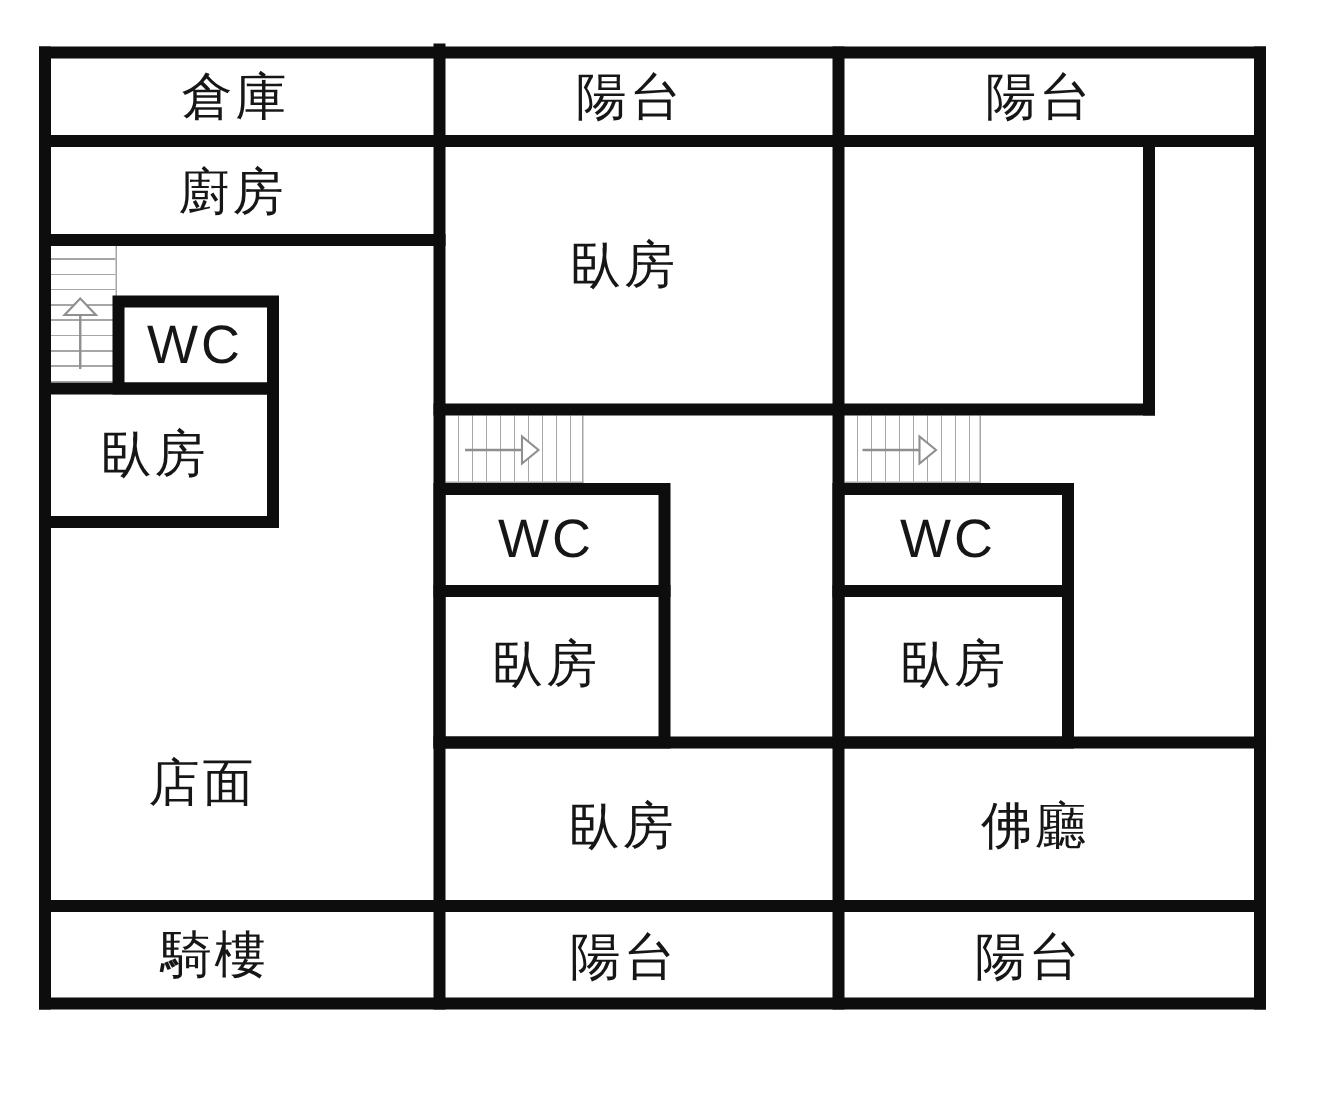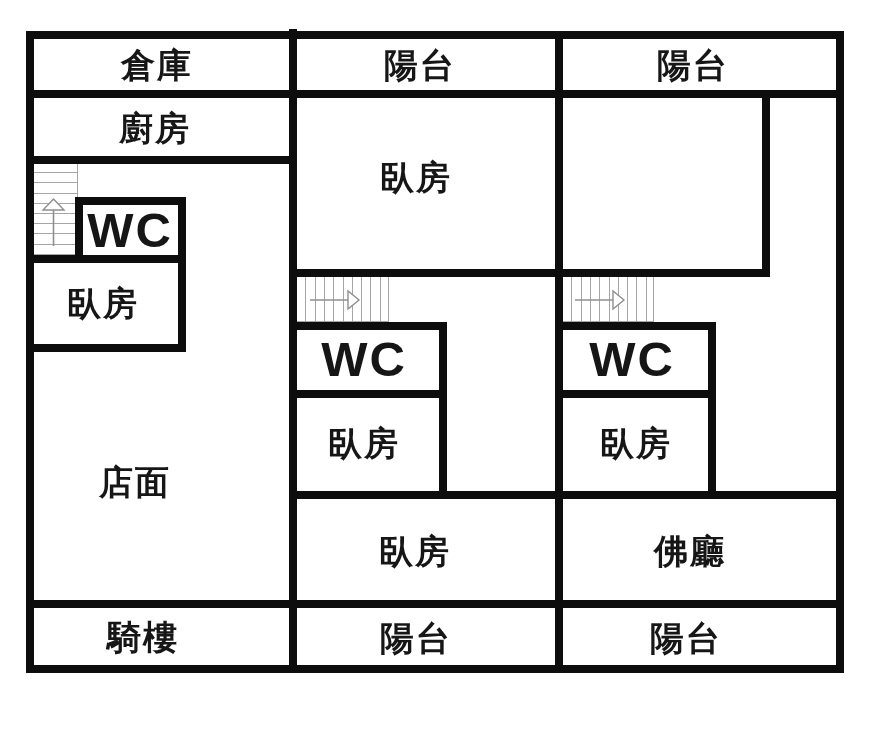--- a/index.html
+++ b/index.html
@@ -19,23 +19,23 @@
   }
   .stairs.h-run { 
     background-image:repeating-linear-gradient(to right, transparent 0px, transparent 8.3px, #a6a6a6 8.3px, #a6a6a6 9.3px);
     border-right:1px solid #a6a6a6;
     border-bottom:1px solid #a6a6a6;
   }
 
   .arrow { position:absolute; }
 
   .label { position:absolute; transform:translate(-50%,-50%); color:#161616;
-           font-size:34px; font-weight:700; letter-spacing:2px; white-space:nowrap;
+           font-size:34px; font-weight:400; letter-spacing:2px; white-space:nowrap;
            line-height:1; }
-  .label.wc { font-size:49px; letter-spacing:2px; }
+  .label.wc { font-size:36px; letter-spacing:2px; }
 </style>
 </head>
 <body>
 
 <div class="plan">
 
   <div class="stairs v-run" style="left:32px; top:163px; width:46px; height:92px;"></div>
   <div class="stairs h-run" style="left:297px; top:277px; width:92px; height:45px;"></div>
   <div class="stairs h-run" style="left:563px; top:277px; width:91px; height:45px;"></div>
 
@@ -71,21 +71,21 @@
   </svg>
   <svg class="arrow" style="left:573px; top:289px;" width="54" height="22" viewBox="0 0 54 22">
     <line x1="2" y1="11" x2="42" y2="11" stroke="#8f8f8f" stroke-width="1.6"></line>
     <polygon points="40,2 40,20 51,11" fill="#ffffff" stroke="#8f8f8f" stroke-width="1.4"></polygon>
   </svg>
 
   <div class="label" style="left:157px; top:65px;">倉庫</div>
   <div class="label" style="left:155px; top:128px;">廚房</div>
   <div class="label wc" style="left:130px; top:230px;">WC</div>
   <div class="label" style="left:103px; top:303px;">臥房</div>
-  <div class="label" style="left:135px; top:482px;">店面</div>
+  <div class="label" style="left:135px; top:522px;">店面</div>
   <div class="label" style="left:143px; top:637px;">騎樓</div>
 
   <div class="label" style="left:420px; top:65px;">陽台</div>
   <div class="label" style="left:416px; top:177px;">臥房</div>
   <div class="label wc" style="left:364px; top:359px;">WC</div>
   <div class="label" style="left:364px; top:443px;">臥房</div>
   <div class="label" style="left:415px; top:551px;">臥房</div>
   <div class="label" style="left:416px; top:638px;">陽台</div>
 
   <div class="label" style="left:693px; top:65px;">陽台</div>

